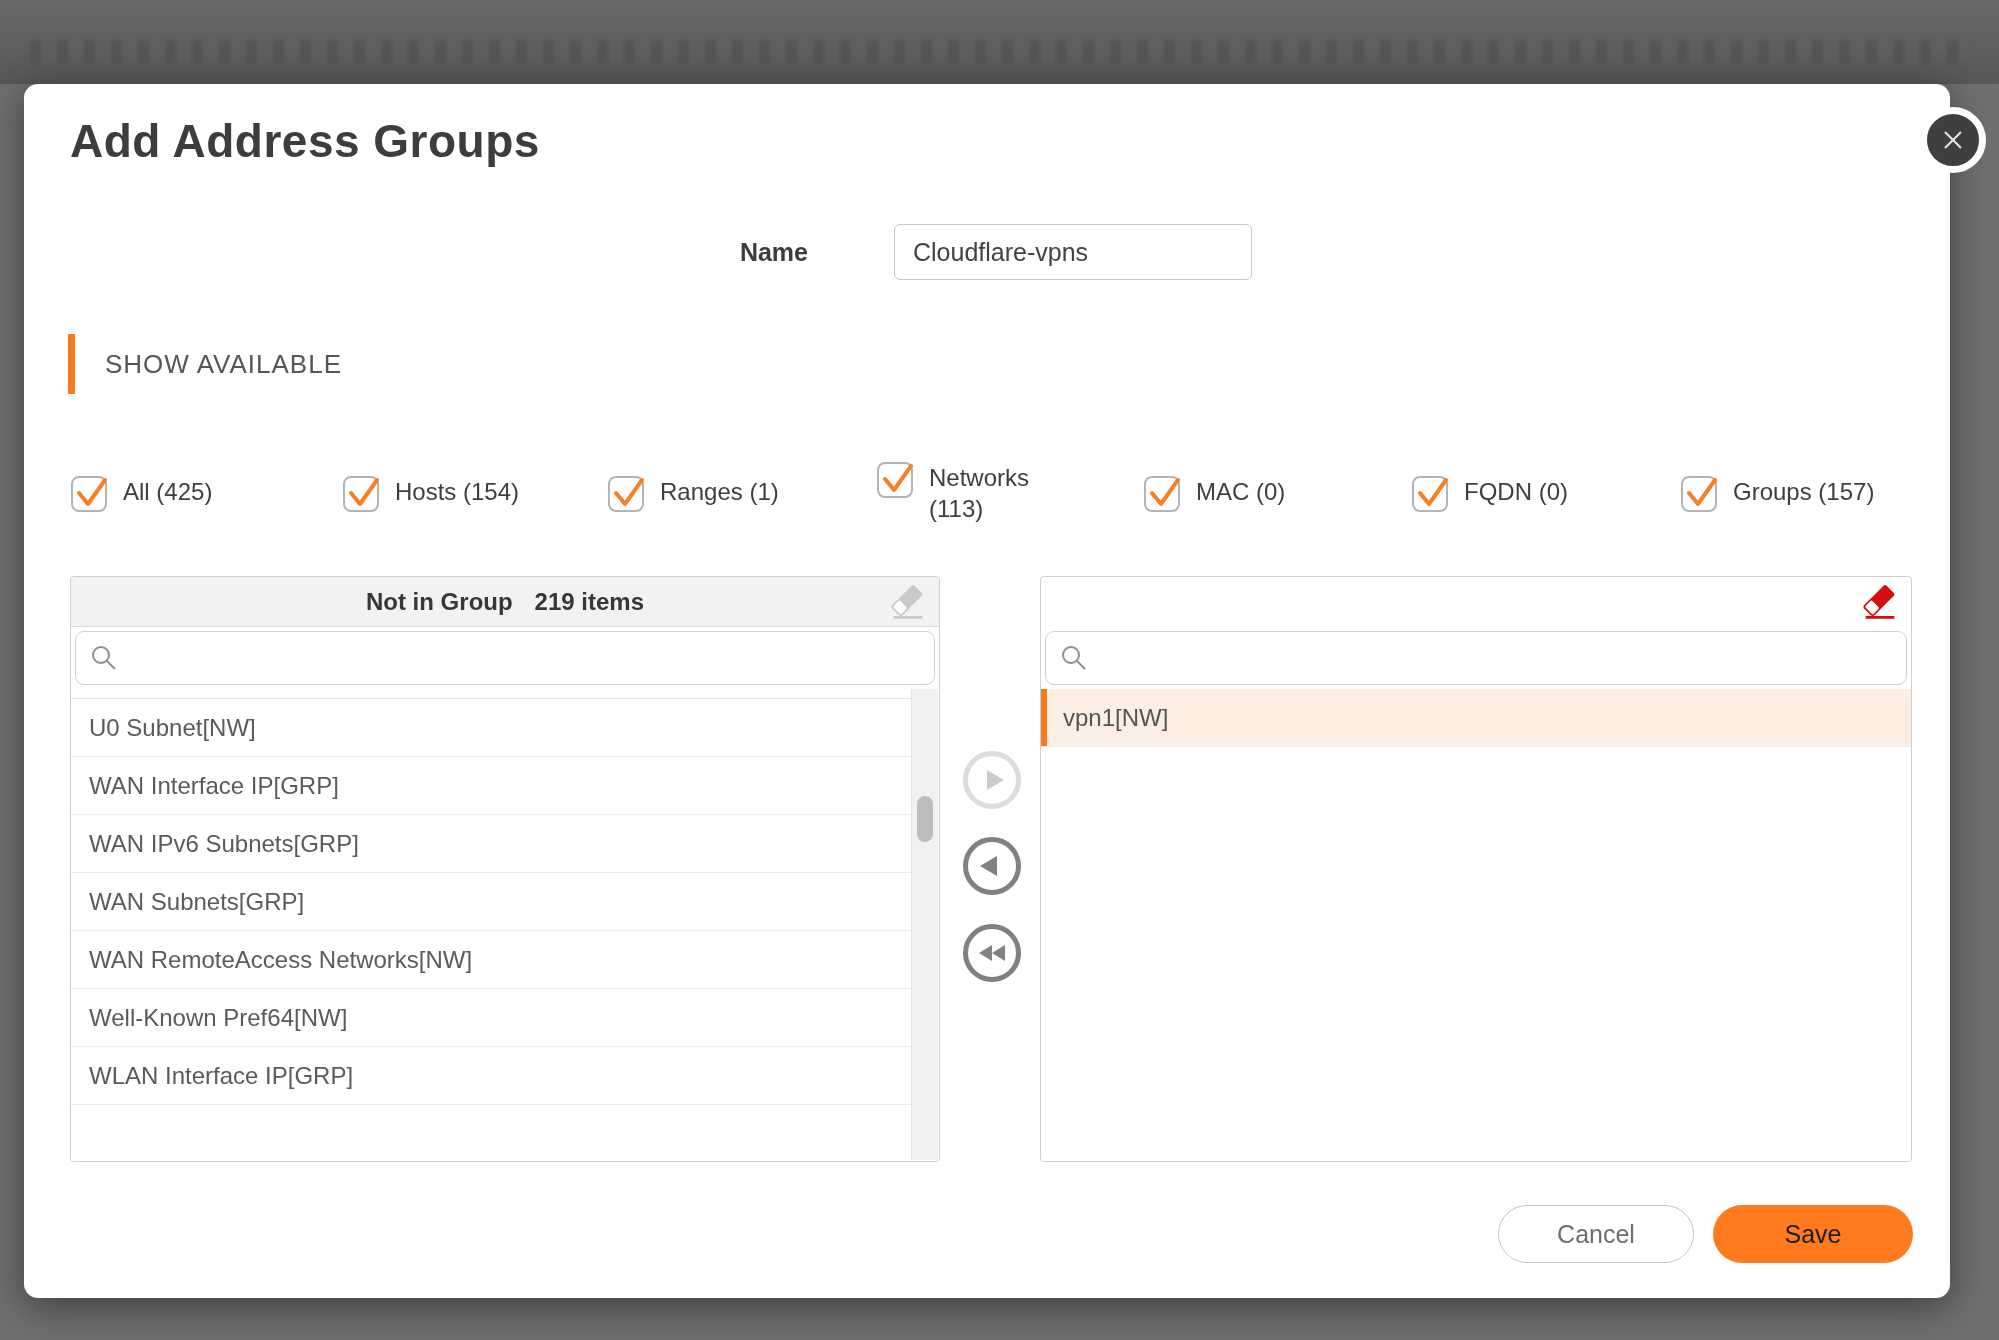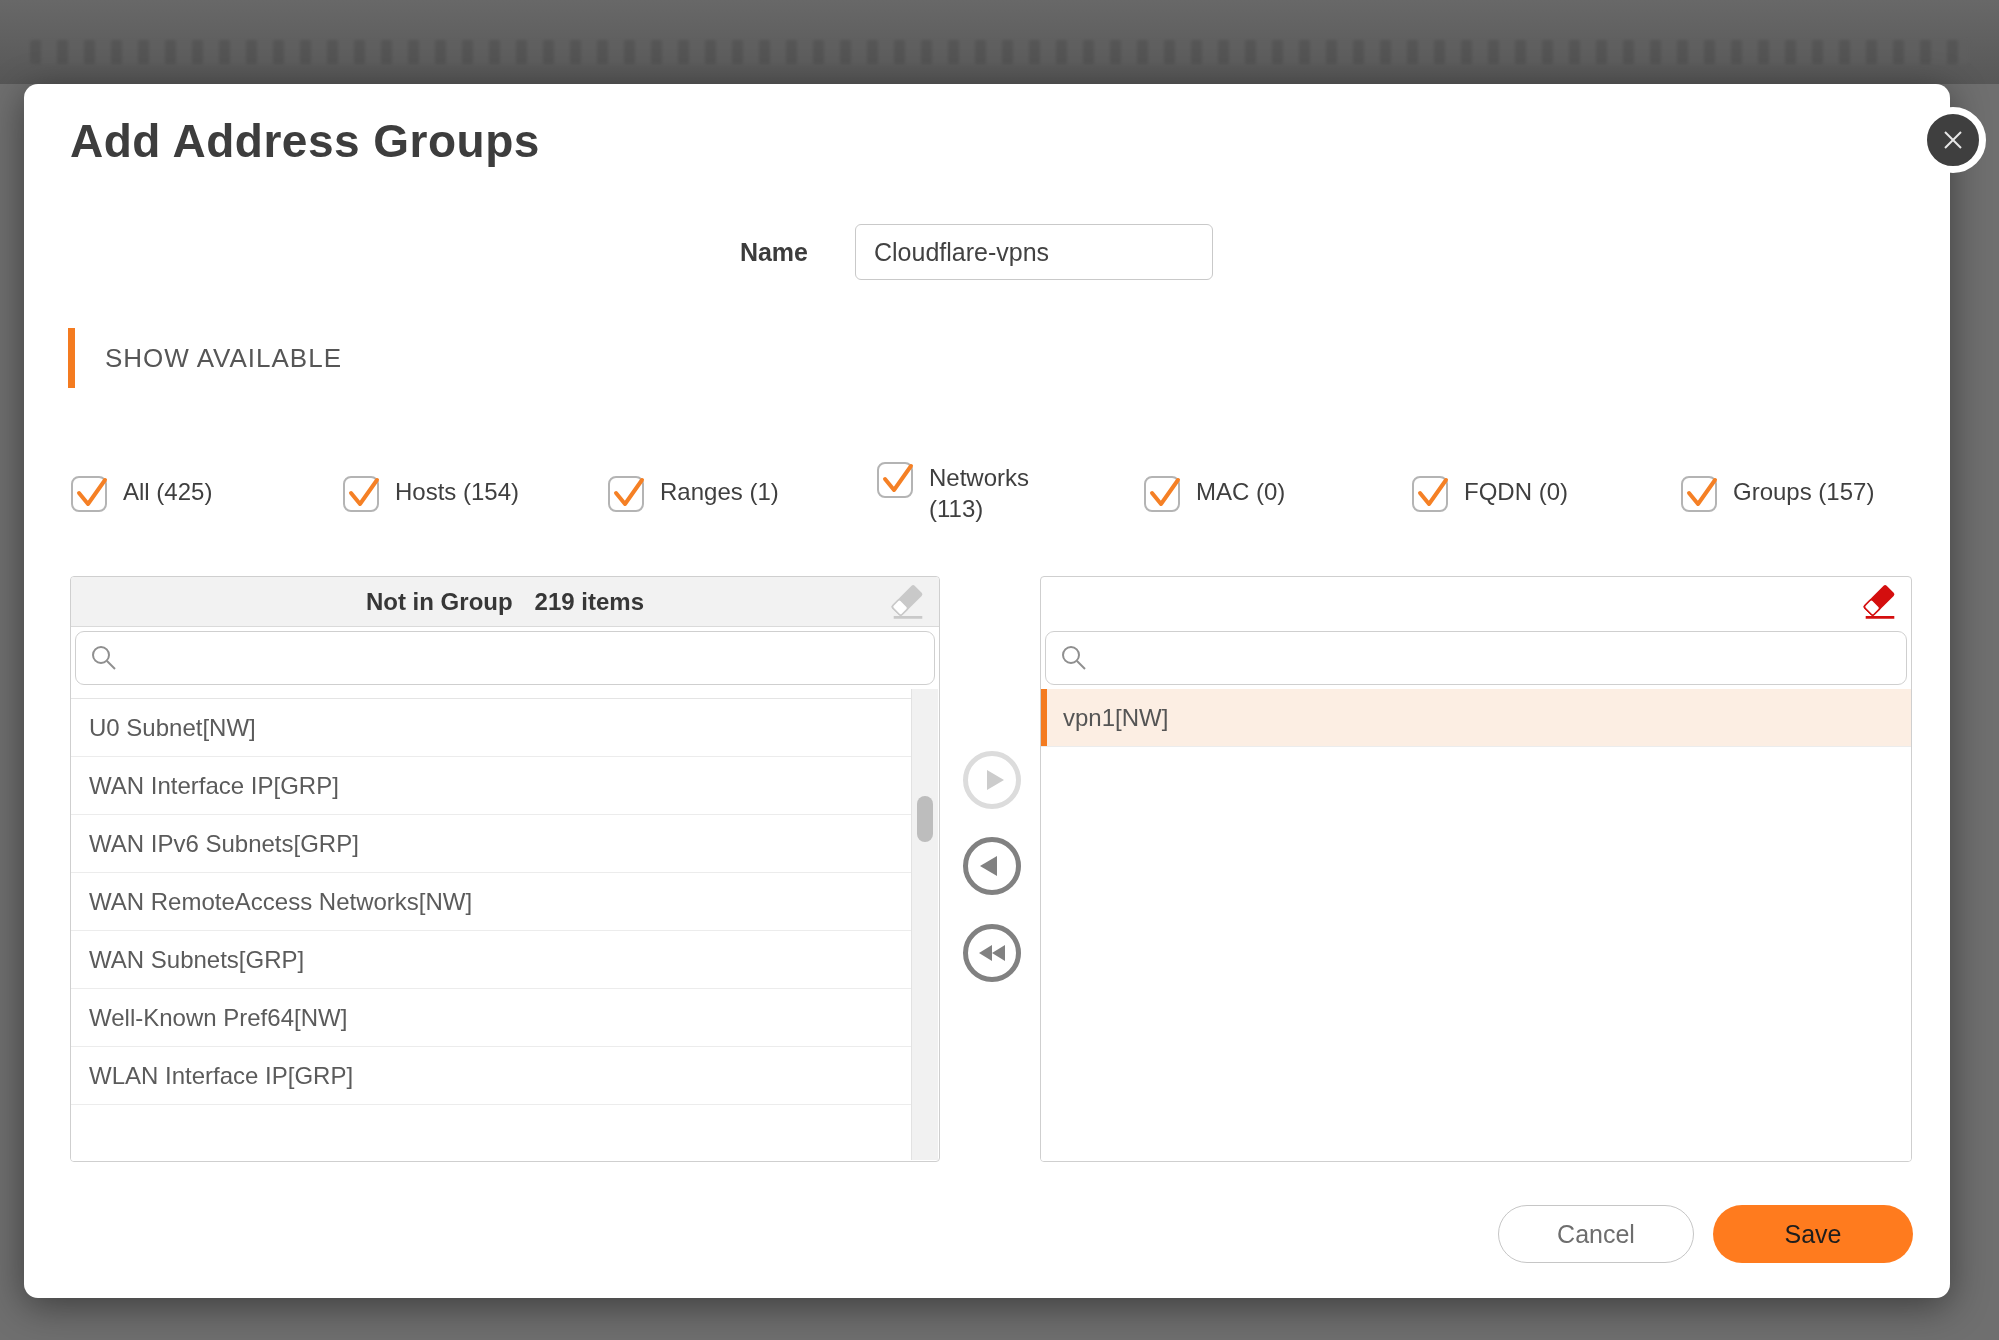--- a/index.html
+++ b/index.html
@@ -22,26 +22,26 @@
     font-size:46px;font-weight:600;color:#3d3d3d;letter-spacing:.5px;}
 
   .close-btn{position:absolute;left:1896px;top:23px;width:66px;height:66px;
     border-radius:50%;background:#3f3f3f;border:7px solid #ffffff;
     padding:0;cursor:pointer;display:flex;align-items:center;justify-content:center;}
   .close-btn svg{width:30px;height:30px;}
 
   
   .name-label{position:absolute;left:712px;top:140px;width:72px;height:56px;
     line-height:56px;text-align:right;font-size:25px;font-weight:700;color:#3c3c3c;}
-  .name-input{position:absolute;left:831px;top:140px;width:358px;height:56px;
+  .name-input{position:absolute;left:870px;top:140px;width:358px;height:56px;
     border:1px solid #c9c9c9;border-radius:6px;padding:0 18px;
     font-size:25px;color:#424242;outline:none;background:#fff;}
 
   
-  .section-head{position:absolute;left:44px;top:244px;height:60px;
+  .section-head{position:absolute;left:44px;top:250px;height:60px;
     display:flex;align-items:center;}
   .accent-bar{width:7px;height:60px;background:#f47b20;display:inline-block;}
   .section-label{margin-left:30px;font-size:26px;color:#565656;letter-spacing:1px;}
 
   
   .filters{position:absolute;left:47px;top:392px;height:64px;width:1870px;}
   .filter-item{position:absolute;top:0;height:64px;display:flex;align-items:flex-start;cursor:pointer;}
   .filter-item:nth-of-type(1){left:0;}
   .filter-item:nth-of-type(2){left:272px;}
   .filter-item:nth-of-type(3){left:537px;}
@@ -242,23 +242,23 @@
       <div class="list">
         <div class="row-sliver"></div>
 
           <div class="list-row">U0 Subnet[NW]</div>
 
           <div class="list-row">WAN Interface IP[GRP]</div>
 
 
           <div class="list-row">WAN IPv6 Subnets[GRP]</div>
 
+          <div class="list-row">WAN Subnets[GRP]</div>
+
           <div class="list-row">WAN RemoteAccess Networks[NW]</div>
-
-          <div class="list-row">WAN Subnets[GRP]</div>
 
           <div class="list-row">Well-Known Pref64[NW]</div>
 
           <div class="list-row">WLAN Interface IP[GRP]</div>
 
       </div>
       <div class="scroll-track">
         <div class="scroll-thumb"></div>
       </div>
     </div>

